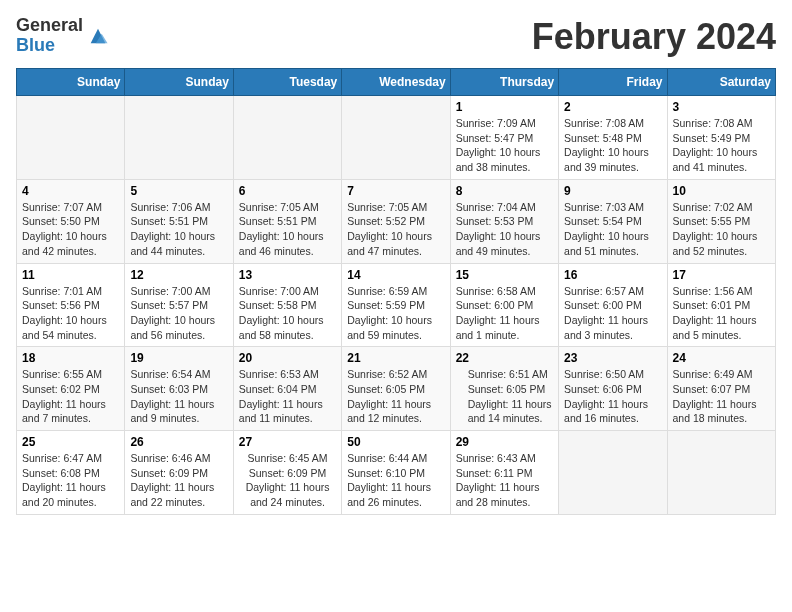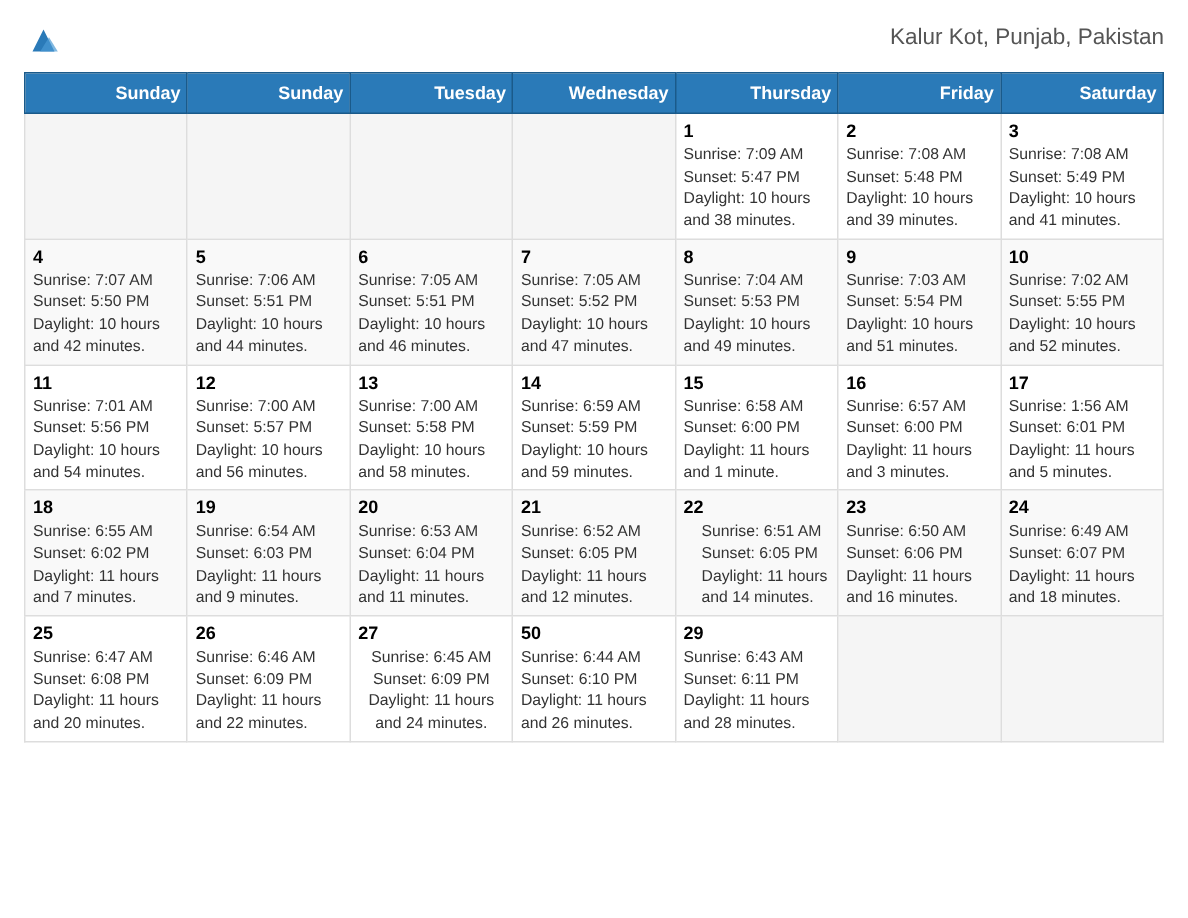--- a/index.html
+++ b/index.html
@@ -80,27 +80,31 @@
     }
     .empty-cell {
       background: #f5f5f5 !important;
     }
   </style>
 </head>
 <body>
 
 <div class="header">
   <div class="logo">
+    <div class="logo-text">
+      <span style="font-size:18px;font-weight:bold;color:#333;">General</span>
+      <span style="font-size:18px;font-weight:bold;color:#2a7ab8;">Blue</span>
+    </div>
     <svg class="logo-icon" viewBox="0 0 30 30">
       <polygon points="5,25 15,5 25,25" fill="#2a7ab8"></polygon>
       <polygon points="12,25 20,12 28,25" fill="#4a9ad4" opacity="0.7"></polygon>
     </svg>
   </div>
   <div class="title-block">
-    <div class="title-location">Kalur Kot, Punjab, Pakistan</div>
+    <div class="title-month">February 2024</div>
   </div>
 </div>
 
 <table class="calendar">
   <thead>
     <tr>
     <th>Sunday</th>
         <th>Sunday</th>
         <th>Tuesday</th>
         <th>Wednesday</th>

